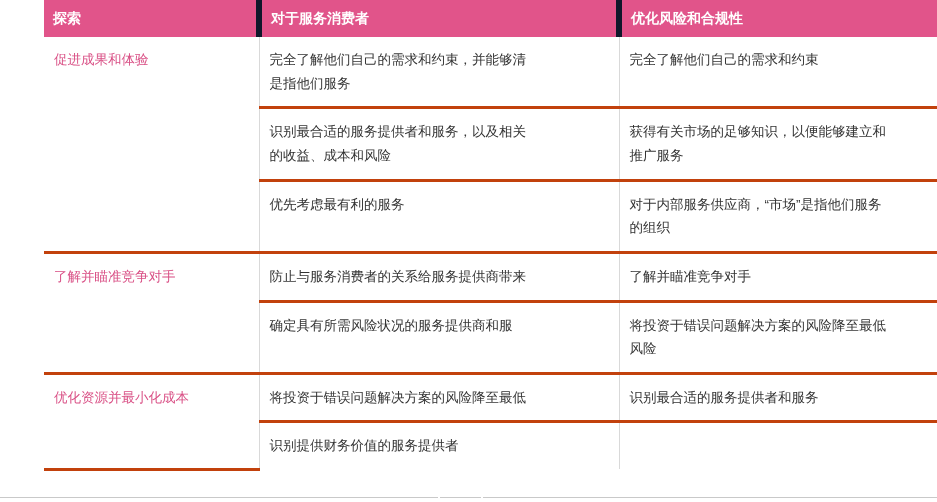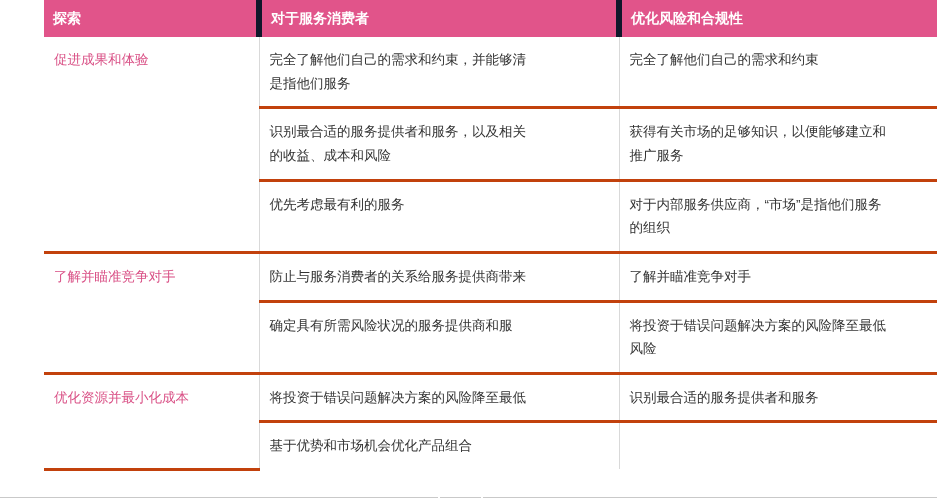--- a/index.html
+++ b/index.html
@@ -168,21 +168,21 @@
         <td class="rowhead" rowspan="2">优化资源并最小化成本</td>
         <td>
             <span class="cell-text">将投资于错误问题解决方案的风险降至最低</span>
           </td>
         <td class="last">
             <span class="cell-text">识别最合适的服务提供者和服务</span>
           </td>
       </tr>
       <tr>
         <td class="nb-bottom">
-            <span class="cell-text">基于优势和市场机会优化产品组合</span>
+            <span class="cell-text">识别提供财务价值的服务提供者</span>
           </td>
         <td class="last nb-bottom">
             <span class="cell-text"></span>
           </td>
       </tr>
     </tbody>
   </table>
   <div class="bottom-rule"></div>
   <div class="bottom-gap-left"></div>
   <div class="bottom-gap-right"></div>

